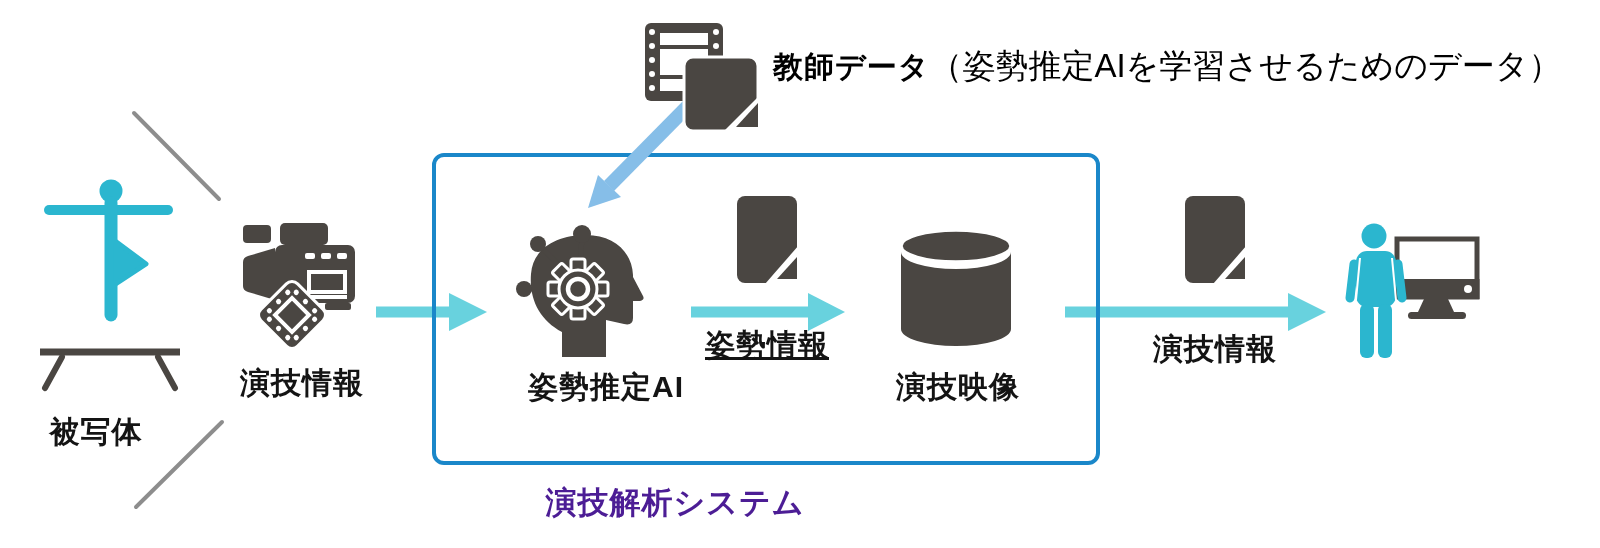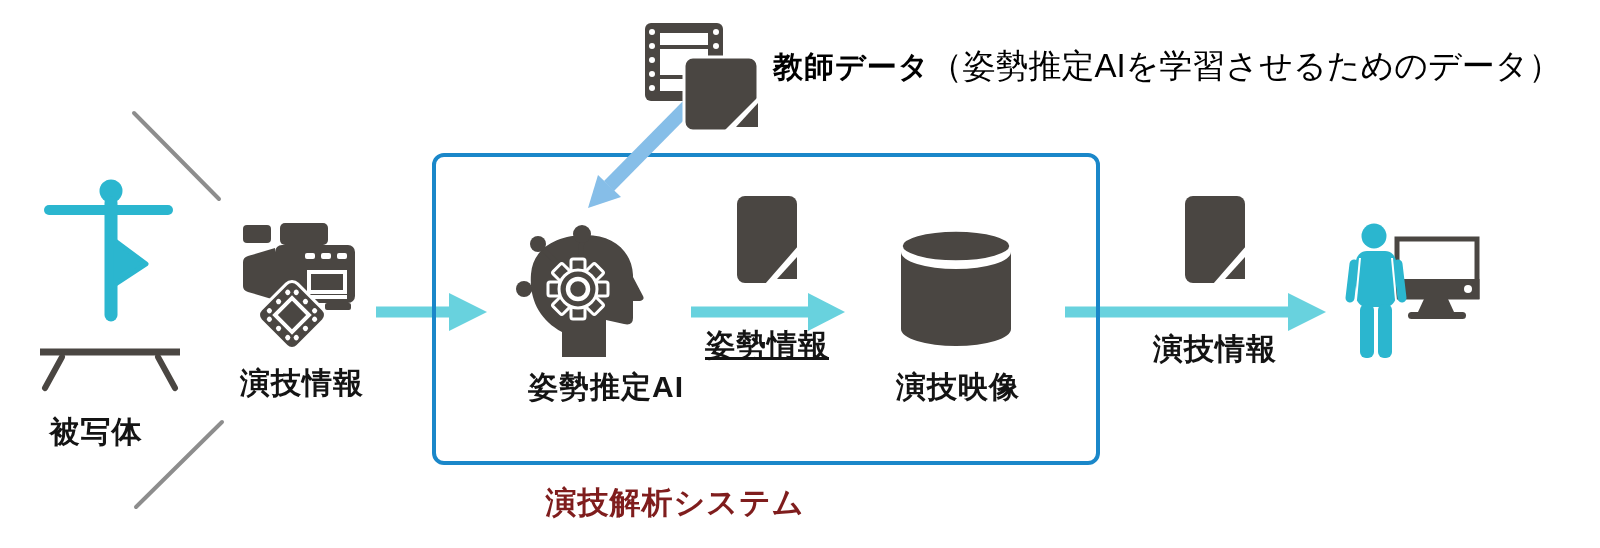--- a/index.html
+++ b/index.html
@@ -12,21 +12,21 @@
   .label{
     position:absolute;transform:translateX(-50%);
     font-weight:bold;font-size:30px;color:#141414;
     white-space:nowrap;text-align:center;line-height:33px;letter-spacing:1px;
   }
   #system-box{
     position:absolute;left:432px;top:153px;width:668px;height:312px;
     border:4px solid #1a87c9;border-radius:12px;box-sizing:border-box;
     background:transparent;
   }
-  #system-label{color:#7f1d1d;font-size:31px;}
+  #system-label{color:#4c1d95;font-size:31px;}
   #training-label{
     position:absolute;left:773px;top:44px;white-space:nowrap;color:#000000;
   }
   #training-label .bold{font-weight:bold;font-size:30px;letter-spacing:1px;vertical-align:baseline;}
   #training-label .note{font-weight:normal;font-size:33px;letter-spacing:0;vertical-align:baseline;}
 </style>
 </head>
 <body>
 
 <div id="canvas">

